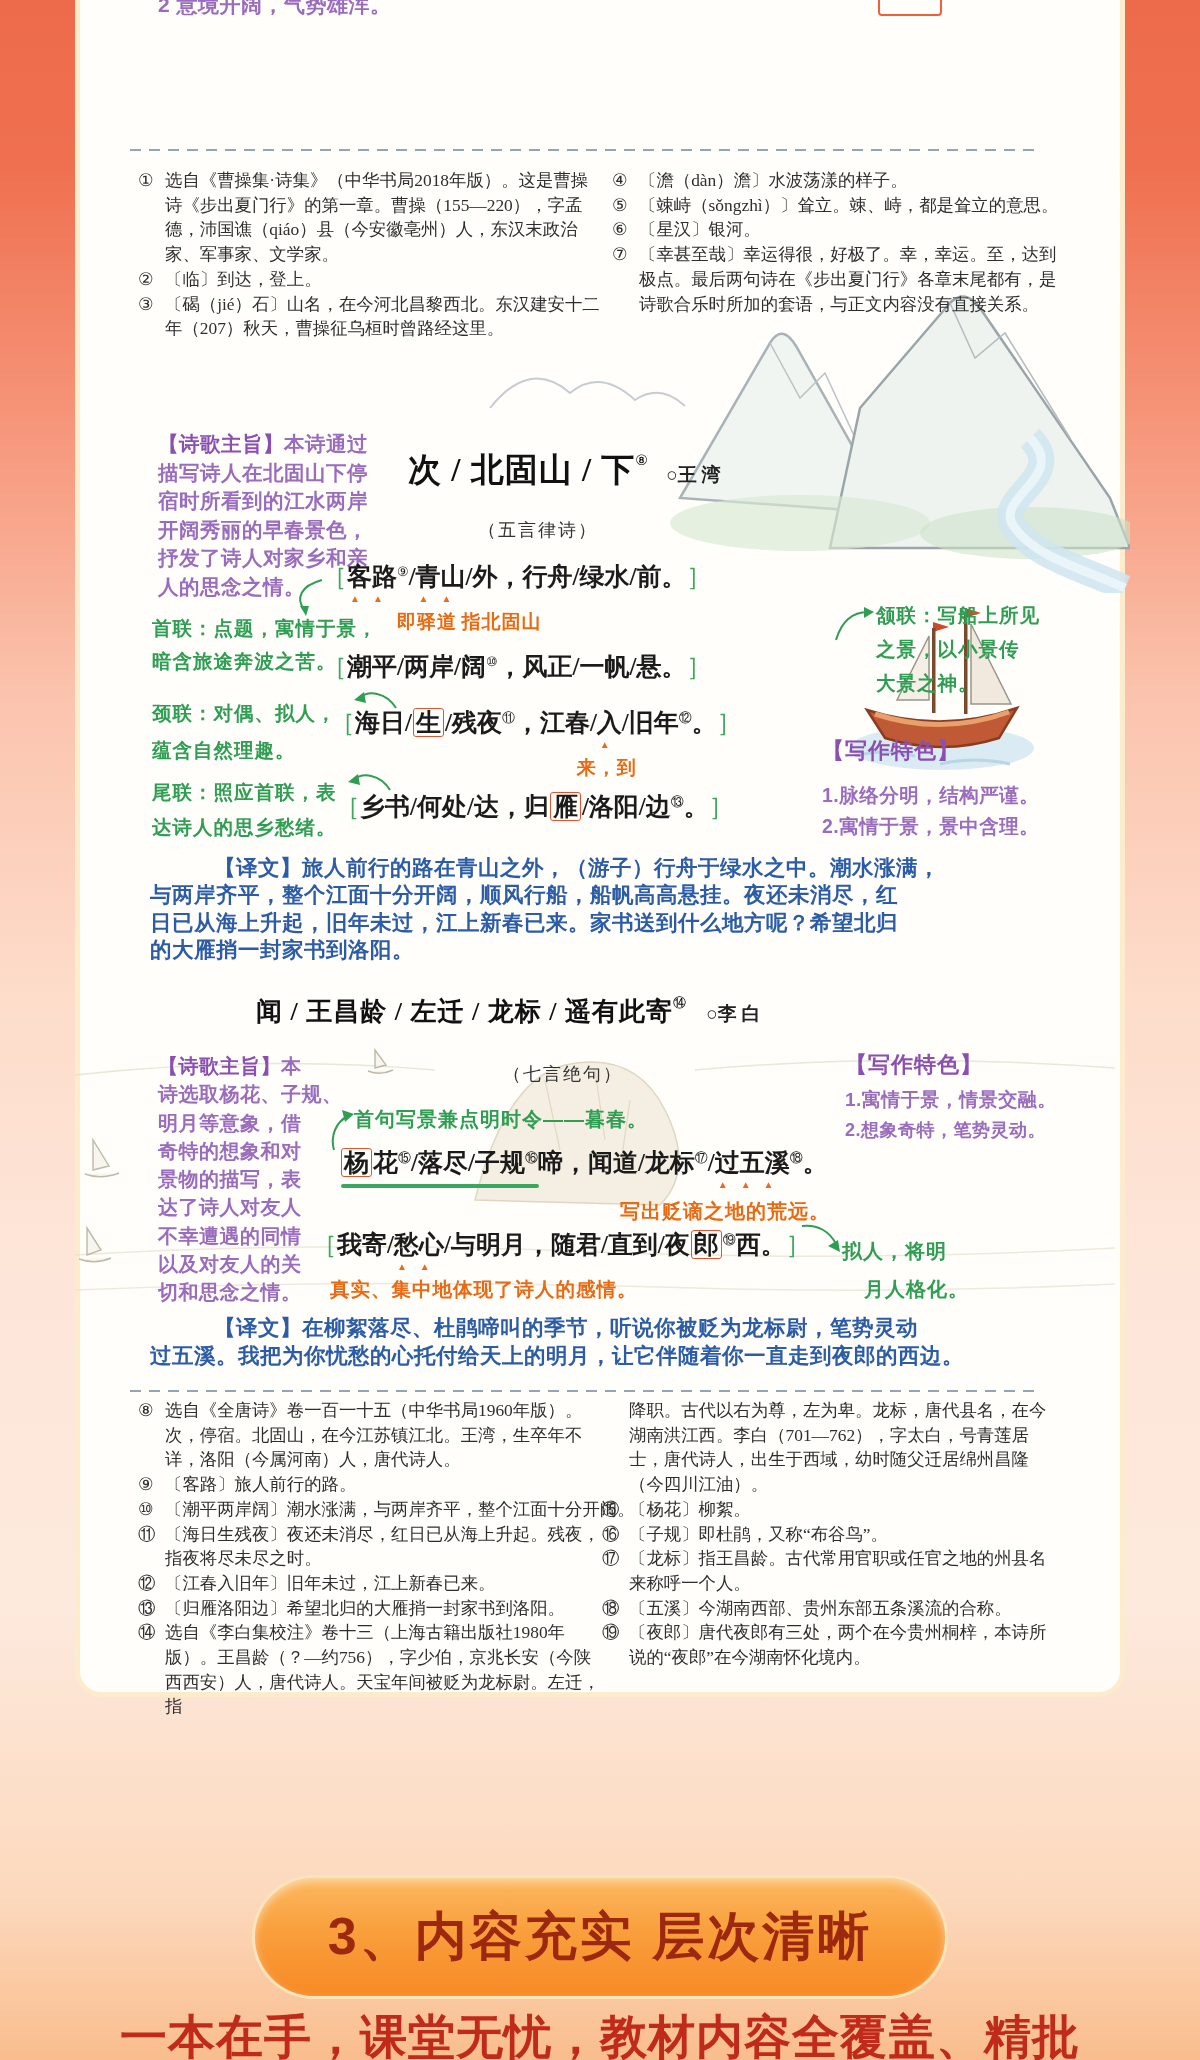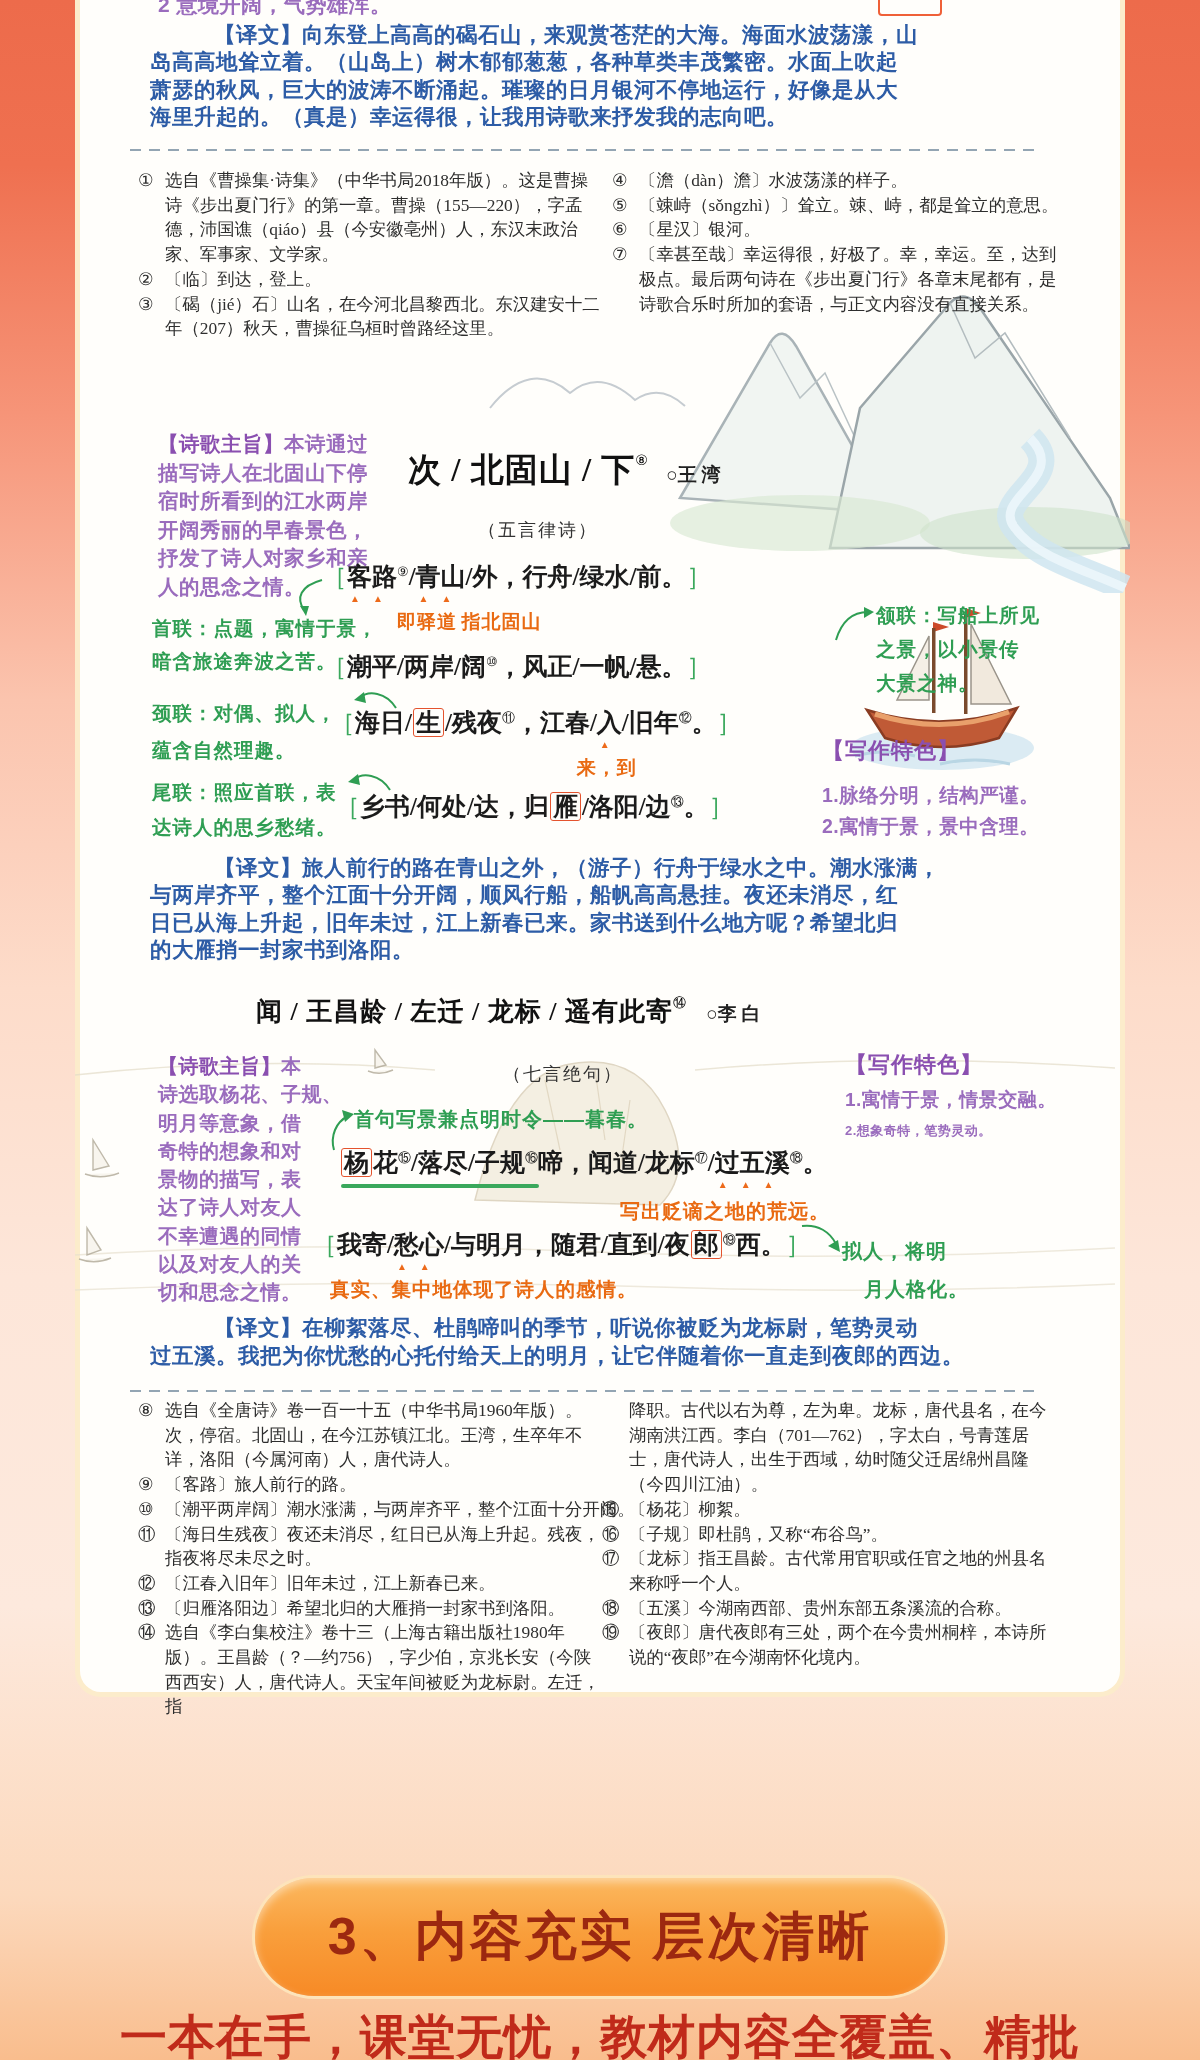--- a/index.html
+++ b/index.html
@@ -87,26 +87,20 @@
       <path d="M12 215 L12 188 L26 210 Z"></path>
         <path d="M4 219 Q20 225 36 218"></path>
       <path d="M300 28 L300 10 L311 25 Z"></path>
         <path d="M293 31 Q305 36 318 30"></path>
     </g>
   </svg>
 
   <div class="abs pnote" style="left:158px;top:-9px;font-size:21px">2 意境开阔，气势雄浑。</div>
   <div class="abs frag" style="left:878px;top:-14px;width:60px;height:26px"></div>
 
-  <div class="abs" style="left:150px;top:22px">
-    <div class="btrans"><span style="display:inline-block;width:64px"></span><span class="tl">【译文】</span><span>向东登上高高的碣石山，来观赏苍茫的大海。海面水波荡漾，山</span></div>
-    <div class="btrans">岛高高地耸立着。（山岛上）树木郁郁葱葱，各种草类丰茂繁密。水面上吹起</div>
-    <div class="btrans">萧瑟的秋风，巨大的波涛不断涌起。璀璨的日月银河不停地运行，好像是从大</div>
-    <div class="btrans">海里升起的。（真是）幸运得很，让我用诗歌来抒发我的志向吧。</div>
-  </div>
 
   <div class="abs dash" style="left:130px;top:149px;width:912px"></div>
 
   <div class="abs fnwrap" style="left:138px;top:168px;width:462px">
     <div class="fn-item">
         <span class="fn-num">①</span>
         <span class="fn-text">选自《曹操集·诗集》（中华书局2018年版）。这是曹操诗《步出夏门行》的第一章。曹操（155—220），字孟德，沛国谯（qiáo）县（今安徽亳州）人，东汉末政治家、军事家、文学家。</span>
       </div>
     <div class="fn-item">
         <span class="fn-num">②</span>
@@ -231,21 +225,21 @@
     <div class="pnote" style="font-size:20px;line-height:28.3px">景物的描写，表</div>
     <div class="pnote" style="font-size:20px;line-height:28.3px">达了诗人对友人</div>
     <div class="pnote" style="font-size:20px;line-height:28.3px">不幸遭遇的同情</div>
     <div class="pnote" style="font-size:20px;line-height:28.3px">以及对友人的关</div>
     <div class="pnote" style="font-size:20px;line-height:28.3px">切和思念之情。</div>
   </div>
 
   <div class="abs" style="left:845px;top:1050px">
     <div class="phead" style="font-size:22px;letter-spacing:1px">【写作特色】</div>
     <div class="pnote" style="font-size:19px;line-height:31px;margin-top:4px">1.寓情于景，情景交融。</div>
-    <div class="pnote" style="font-size:13px;line-height:31px">2.想象奇特，笔势灵动。</div>
+    <div class="pnote" style="font-size:18px;line-height:31px">2.想象奇特，笔势灵动。</div>
   </div>
 
   <div class="abs gnote" style="left:354px;top:1106px;font-size:20px">首句写景兼点明时令——暮春。</div>
   <svg class="abs" style="left:326px;top:1108px" width="30" height="44" viewBox="0 0 30 44">
     <path d="M8 42 C4 28 10 14 22 8" fill="none" stroke="#2f9e53" stroke-width="2"></path>
     <polygon points="16,2 28,6 19,14" fill="#2f9e53"></polygon>
   </svg>
 
   <div class="abs pline" style="left:340px;top:1146px">
     <span class="pbox">杨</span><span>花</span><span class="psup">⑮</span><span>/落尽/子规</span><span class="psup">⑯</span><span>啼，闻道/龙标</span><span class="psup">⑰</span><span>/</span><span class="mw"><span>过五溪</span><span class="umk">▲▲▲</span></span><span class="psup">⑱</span><span>。</span>

